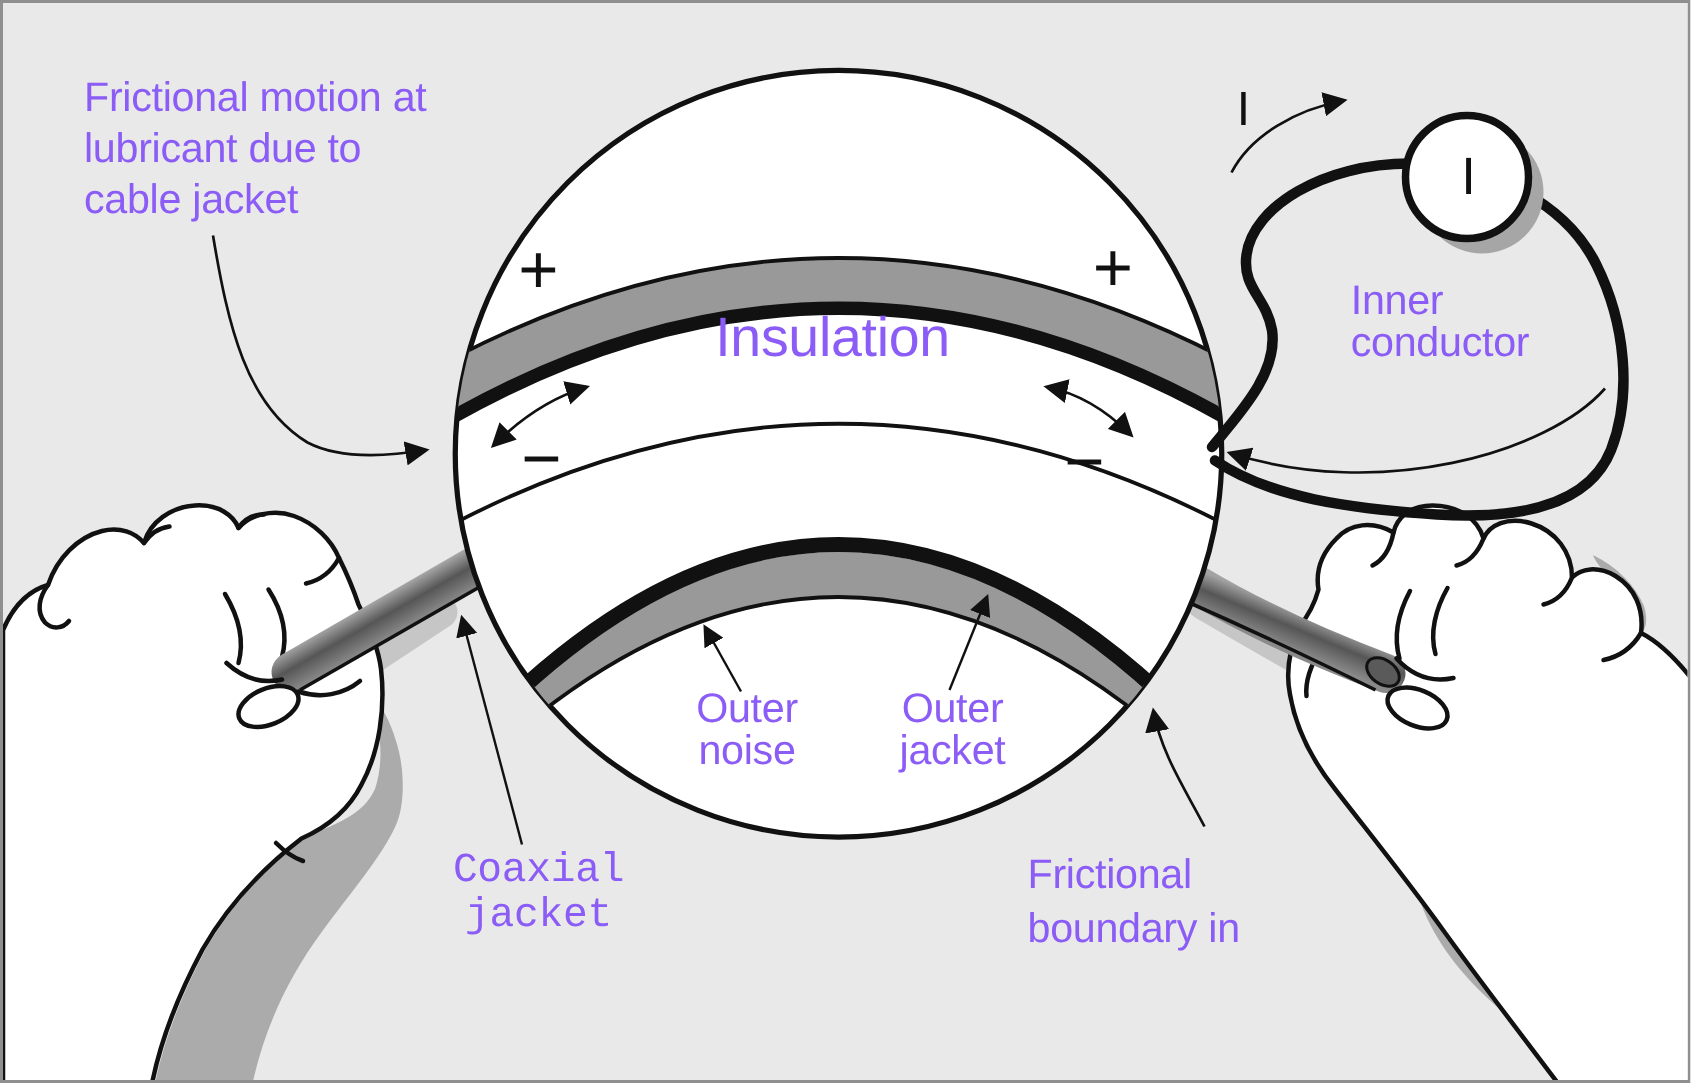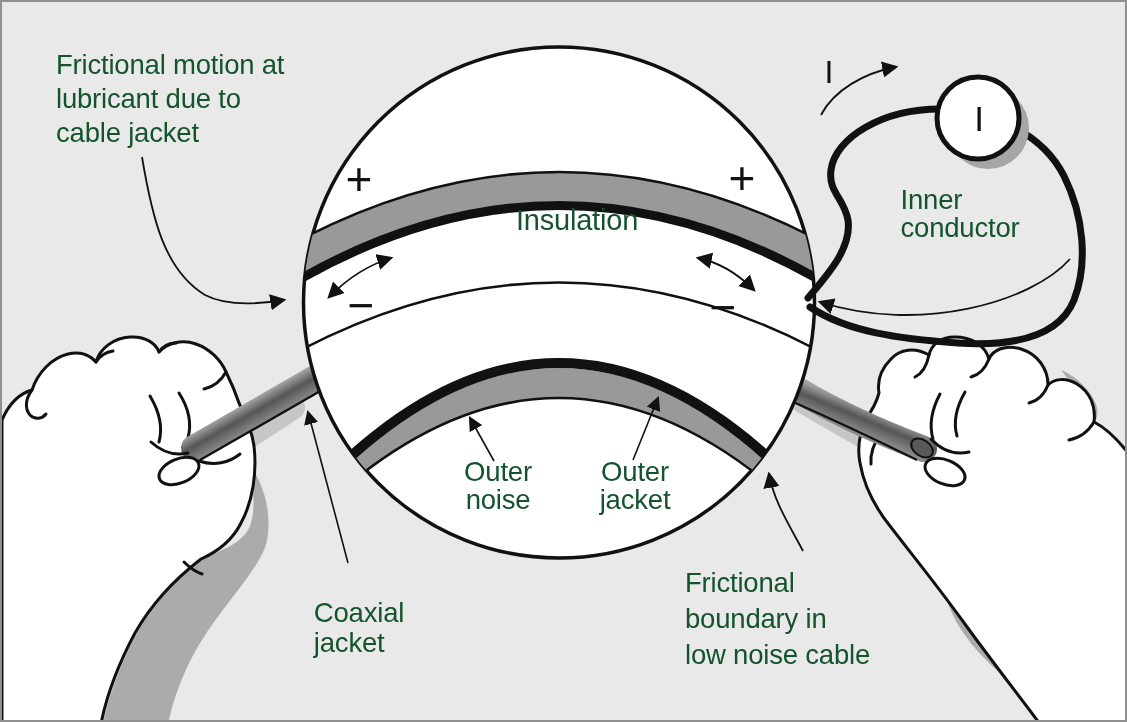--- a/index.html
+++ b/index.html
@@ -4,29 +4,29 @@
 <style>
   html,body{margin:0;padding:0;background:#ffffff;}
   #stage{
     position:relative;width:1127px;height:722px;overflow:hidden;
     box-sizing:border-box;border:2px solid #8f8f8f;
     font-family:"Liberation Sans","DejaVu Sans",sans-serif;
     -webkit-font-smoothing:antialiased;
   }
   #art{position:absolute;left:0;top:0;z-index:1;}
   .lbl{
-    position:absolute;z-index:2;color:#14532d;font-size:27.5px;
+    position:absolute;z-index:2;color:#8b5cf6;font-size:27.5px;
     letter-spacing:-0.2px;white-space:nowrap;
   }
   .l-frictional{left:54px;top:46px;line-height:34px;text-align:left;}
-  .l-insulation{left:575px;top:202px;font-size:29px;transform:translateX(-50%);}
+  .l-insulation{left:553px;top:202px;font-size:37px;transform:translateX(-50%);}
   .l-inner{left:958px;top:184px;line-height:28px;text-align:left;transform:translateX(-50%);}
   .l-ojacket{left:496px;top:456px;line-height:28px;text-align:center;transform:translateX(-50%);}
   .l-oshield{left:633px;top:456px;line-height:28px;text-align:center;transform:translateX(-50%);}
-  .l-coax{left:357px;top:596px;line-height:30px;transform:translateX(-50%);}
+  .l-coax{left:357px;top:564px;line-height:30px;text-align:center;transform:translateX(-50%);font-family:Liberation Mono, monospace;}
   .l-conductive{left:683px;top:563px;line-height:36px;text-align:left;}
   .sym{position:absolute;z-index:2;color:#111;transform:translate(-50%,-50%);line-height:1;}
   .s-plus{font-size:46px;font-weight:400;}
   .s-minus{font-size:46px;font-weight:400;}
   .s-cur{font-size:32px;}
   .s-meter{font-size:35px;}
 </style>
 </head>
 <body>
 
@@ -170,21 +170,20 @@
 </div>
 
 <div class="lbl l-coax">
   <div>Coaxial</div>
   <div>jacket</div>
 </div>
 
 <div class="lbl l-conductive">
   <div>Frictional</div>
   <div>boundary in</div>
-  <div>low noise cable</div>
 </div>
 
 <div class="sym s-plus" style="left:357px;top:177px;">+</div>
 <div class="sym s-plus" style="left:740px;top:176px;">+</div>
 <div class="sym s-minus" style="left:359px;top:303px;">−</div>
 <div class="sym s-minus" style="left:721px;top:305px;">−</div>
 <div class="sym s-cur" style="left:827px;top:70px;">I</div>
 <div class="sym s-meter" style="left:977px;top:116px;">I</div>
 
 </div>

